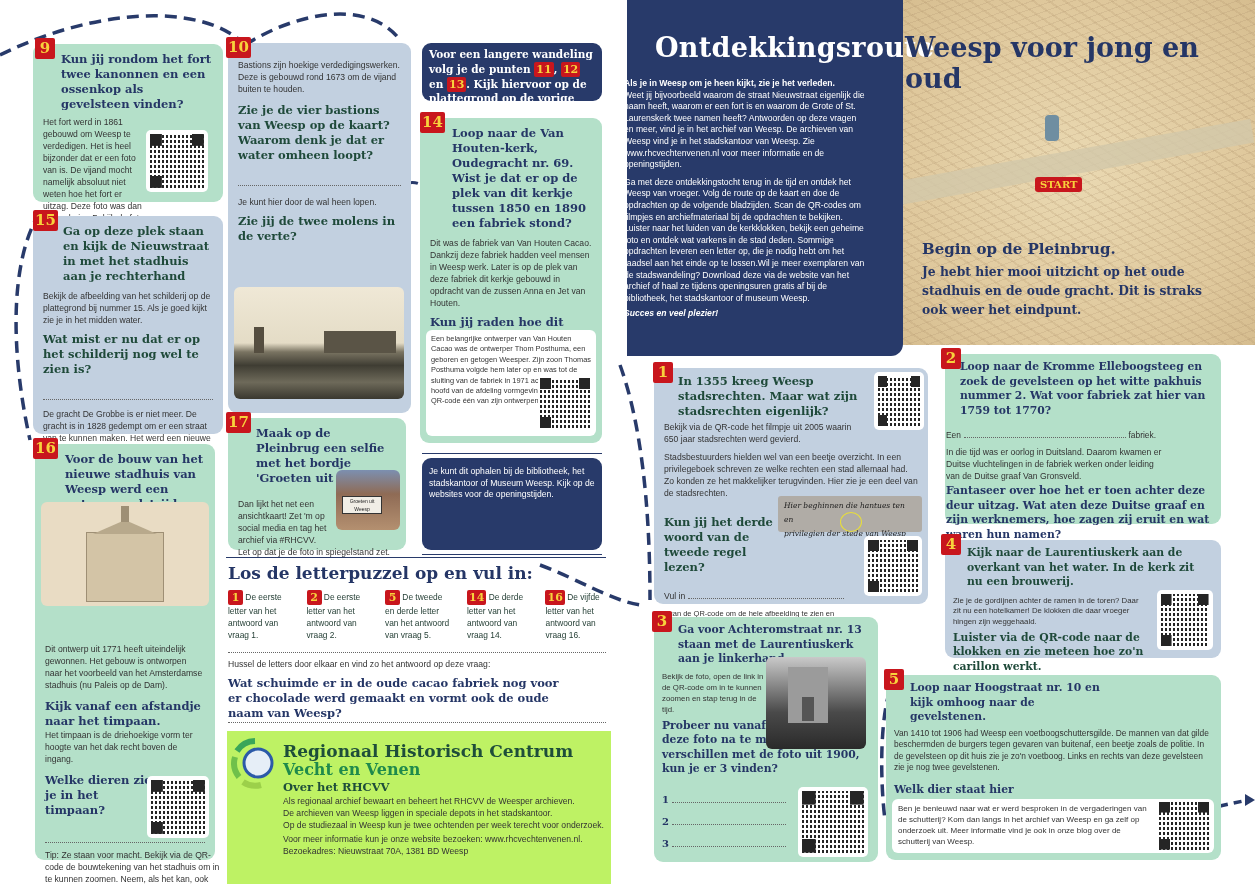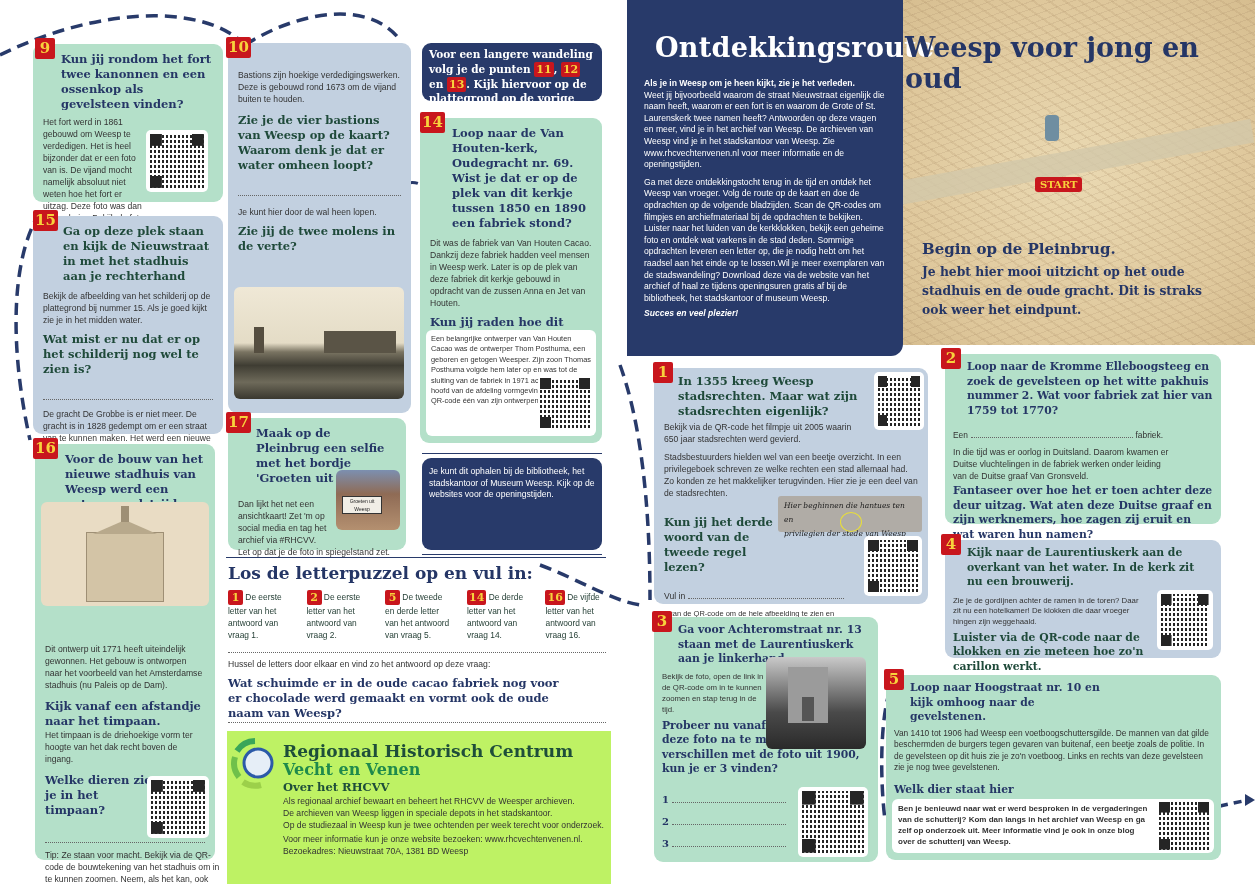--- a/index.html
+++ b/index.html
@@ -50,21 +50,21 @@
 <div class="card green" style="left:33px; top:44px; width:190px; height:158px;">
   <div class="q-title navytxt" style="padding-left:18px; text-indent:0;">Kun jij rondom het fort twee kanonnen en een ossenkop als gevelsteen vinden?</div>
   <div class="body-txt" style="margin-top:4px; width:106px; float:none;">Het fort werd in 1861 gebouwd om Weesp te verdedigen. Het is heel bijzonder dat er een foto van is. De vijand mocht namelijk absoluut niet weten hoe het fort er uitzag. Deze foto was dan ook geheim. Bekijk de foto via de QR-code.</div>
   <div class="qr" style="left:113px; top:86px; width:62px; height:62px;">
       <div class="qr-inner"></div>
     </div>
 </div>
 <div class="badge" style="left:35px; top:38px;">9</div>
 
 <div class="card blue" style="left:228px; top:43px; width:183px; height:370px;">
-  <div class="body-txt" style="margin-top:18px;">Bastions zijn hoekige verdedigingswerken. Deze is gebouwd rond 1673 om de vijand buiten te houden.</div>
+  <div class="body-txt" style="margin-top:8px;">Bastions zijn hoekige verdedigingswerken. Deze is gebouwd rond 1673 om de vijand buiten te houden.</div>
   <div class="q-title" style="margin-top:8px;">Zie je de vier bastions van Weesp op de kaart? Waarom denk je dat er water omheen loopt?</div>
   <div class="dots" style="margin-top:22px;"></div>
   <div class="body-txt" style="margin-top:10px;">Je kunt hier door de wal heen lopen.</div>
   <div class="q-title" style="margin-top:6px;">Zie jij de twee molens in de verte?</div>
   <div class="photo" style="left:6px; top:244px; width:170px; height:112px; background: linear-gradient(180deg, #efe8d6 0%, #e4dcc6 50%, #7a7462 58%, #3f3d33 70%, #6e6a5a 85%, #3a382f 100%);">
     <div style="position:absolute; left:20px; top:40px; width:10px; height:26px; background:#554e40;"></div>
     <div style="position:absolute; left:90px; top:44px; width:72px; height:22px; background:#5a5446;"></div>
   </div>
 </div>
 <div class="badge" style="left:226px; top:37px;">10</div>
@@ -199,21 +199,21 @@
   repeating-linear-gradient(35deg, rgba(170,140,100,.18) 0 2px, transparent 2px 9px),
   repeating-linear-gradient(-20deg, rgba(150,120,90,.15) 0 1px, transparent 1px 7px),
   radial-gradient(ellipse at 50% 50%, #ead9b2 0%, #dfc89c 70%, #d6bd8f 100%);">
   <div style="position:absolute; left:0; top:150px; width:360px; height:24px; background:rgba(210,200,170,.8); transform:rotate(-10deg);"></div>
   <div style="position:absolute; left:150px; top:115px; width:14px; height:26px; background:#6f8ea1; border-radius:4px;"></div>
 </div>
 
 <div class="abs navy" style="left:627px; top:0; width:276px; height:356px; border-radius:0 0 12px 0;"></div>
 <div class="abs slab" style="left:655px; top:32px; font-size:27px; color:#fff; letter-spacing:0.3px;">Ontdekkingsroute</div>
 <div class="abs slab" style="left:905px; top:32px; font-size:27px; color:#253666;">Weesp voor jong en oud</div>
-<div class="abs" style="left:644px; top:78px; width:242px; font-size:8.6px; line-height:11.6px; color:#fff;">
+<div class="abs" style="left:624px; top:78px; width:242px; font-size:8.6px; line-height:11.6px; color:#fff;">
   <div style="font-weight:bold;">Als je in Weesp om je heen kijkt, zie je het verleden.</div>
   <div>Weet jij bijvoorbeeld waarom de straat Nieuwstraat eigenlijk die naam heeft, waarom er een fort is en waarom de Grote of St. Laurenskerk twee namen heeft? Antwoorden op deze vragen en meer, vind je in het archief van Weesp. De archieven van Weesp vind je in het stadskantoor van Weesp. Zie www.rhcvechtenvenen.nl voor meer informatie en de openingstijden.</div>
   <div style="margin-top:6px;">Ga met deze ontdekkingstocht terug in de tijd en ontdek het Weesp van vroeger. Volg de route op de kaart en doe de opdrachten op de volgende bladzijden. Scan de QR-codes om filmpjes en archiefmateriaal bij de opdrachten te bekijken. Luister naar het luiden van de kerkklokken, bekijk een geheime foto en ontdek wat varkens in de stad deden. Sommige opdrachten leveren een letter op, die je nodig hebt om het raadsel aan het einde op te lossen.Wil je meer exemplaren van de stadswandeling? Download deze via de website van het archief of haal ze tijdens openingsuren gratis af bij de bibliotheek, het stadskantoor of museum Weesp.</div>
   <div style="margin-top:4px; font-weight:bold; font-style:italic;">Succes en veel plezier!</div>
 </div>
 
 <div class="abs slab" style="left:1035px; top:177px; background:#c8161d; color:#f7d23c; font-size:10px; padding:2px 5px; border-radius:3px;">START</div>
 <div class="abs slab" style="left:922px; top:240px; font-size:15px; color:#253666;">Begin op de Pleinbrug.</div>
 <div class="abs slab" style="left:922px; top:262px; width:290px; font-size:12.3px; line-height:19px; color:#253666;">Je hebt hier mooi uitzicht op het oude stadhuis en de oude gracht. Dit is straks ook weer het eindpunt.</div>
 
@@ -234,21 +234,21 @@
   <div style="margin-top:8px; font-size:7.5px; line-height:10.5px; color:#333; width:180px;">Scan de QR-code om de hele afbeelding te zien en meer te weten te komen over het document.</div>
   <div class="qr" style="left:220px; top:4px; width:50px; height:58px;">
       <div class="qr-inner"></div>
     </div>
   <div class="qr" style="left:210px; top:168px; width:58px; height:60px;">
       <div class="qr-inner"></div>
     </div>
 </div>
 <div class="badge" style="left:653px; top:362px;">1</div>
 
-<div class="card green" style="left:945px; top:354px; width:276px; height:170px; padding:6px 8px;">
+<div class="card green" style="left:945px; top:354px; width:276px; height:170px; padding:6px 1px;">
   <div class="q-title navytxt" style="padding-left:14px; font-size:10.8px; line-height:14.5px;">Loop naar de Kromme Elleboogsteeg en zoek de gevelsteen op het witte pakhuis nummer 2. Wat voor fabriek zat hier van 1759 tot 1770?</div>
   <div style="display:flex; align-items:flex-end; margin-top:12px; font-size:8.4px; color:#333; width:210px;">
     <span>Een</span>
     <span class="dots" style="flex:1; margin:0 3px 2px;"></span>
     <span>fabriek.</span>
   </div>
   <div class="body-txt" style="margin-top:6px; width:220px;">In die tijd was er oorlog in Duitsland. Daarom kwamen er Duitse vluchtelingen in de fabriek werken onder leiding van de Duitse graaf Van Gronsveld.</div>
   <div class="q-title navytxt" style="margin-top:2px; font-size:10.8px; line-height:14.5px;">Fantaseer over hoe het er toen achter deze deur uitzag. Wat aten deze Duitse graaf en zijn werknemers, hoe zagen zij eruit en wat waren hun namen?</div>
 </div>
 <div class="badge" style="left:941px; top:348px;">2</div>
@@ -292,20 +292,20 @@
 <div class="badge" style="left:652px; top:611px;">3</div>
 
 <div class="card green" style="left:886px; top:675px; width:335px; height:185px; padding:6px 8px;">
   <div class="q-title navytxt" style="padding-left:16px; font-size:10.8px; line-height:14.5px; width:210px;">Loop naar Hoogstraat nr. 10 en kijk omhoog naar de gevelstenen.</div>
   <div class="body-txt" style="margin-top:3px; font-size:8.4px; line-height:11.6px;">Van 1410 tot 1906 had Weesp een voetboogschuttersgilde. De mannen van dat gilde beschermden de burgers tegen gevaren van buitenaf, een beetje zoals de politie. In de gevelsteen op dit huis zie je zo'n voetboog. Links en rechts van deze gevelsteen zie je nog twee gevelstenen.</div>
   <div style="display:flex; align-items:flex-end; margin-top:8px;">
     <span class="q-title navytxt" style="font-size:10.8px; width:122px;">Welk dier staat hier op?</span>
     <span style="font-size:8.4px; color:#333;">Een</span>
     <span class="dots" style="width:125px; margin:0 0 2px 3px;"></span>
   </div>
-  <div class="white-box" style="position:absolute; left:6px; top:124px; width:322px; height:54px; padding:4px 6px;font-weight:bold;">
+  <div class="white-box" style="position:absolute; left:6px; top:124px; width:322px; height:54px; padding:4px 6px;">
     <div style="font-size:8px; line-height:11px; color:#333; width:250px;">Ben je benieuwd naar wat er werd besproken in de vergaderingen van de schutterij? Kom dan langs in het archief van Weesp en ga zelf op onderzoek uit. Meer informatie vind je ook in onze blog over de schutterij van Weesp.</div>
     <div class="qr" style="left:266px; top:2px; width:52px; height:50px; padding:1px;">
         <div class="qr-inner"></div>
       </div>
   </div>
 </div>
 <div class="badge" style="left:884px; top:669px;">5</div>
 
 </body></html>

